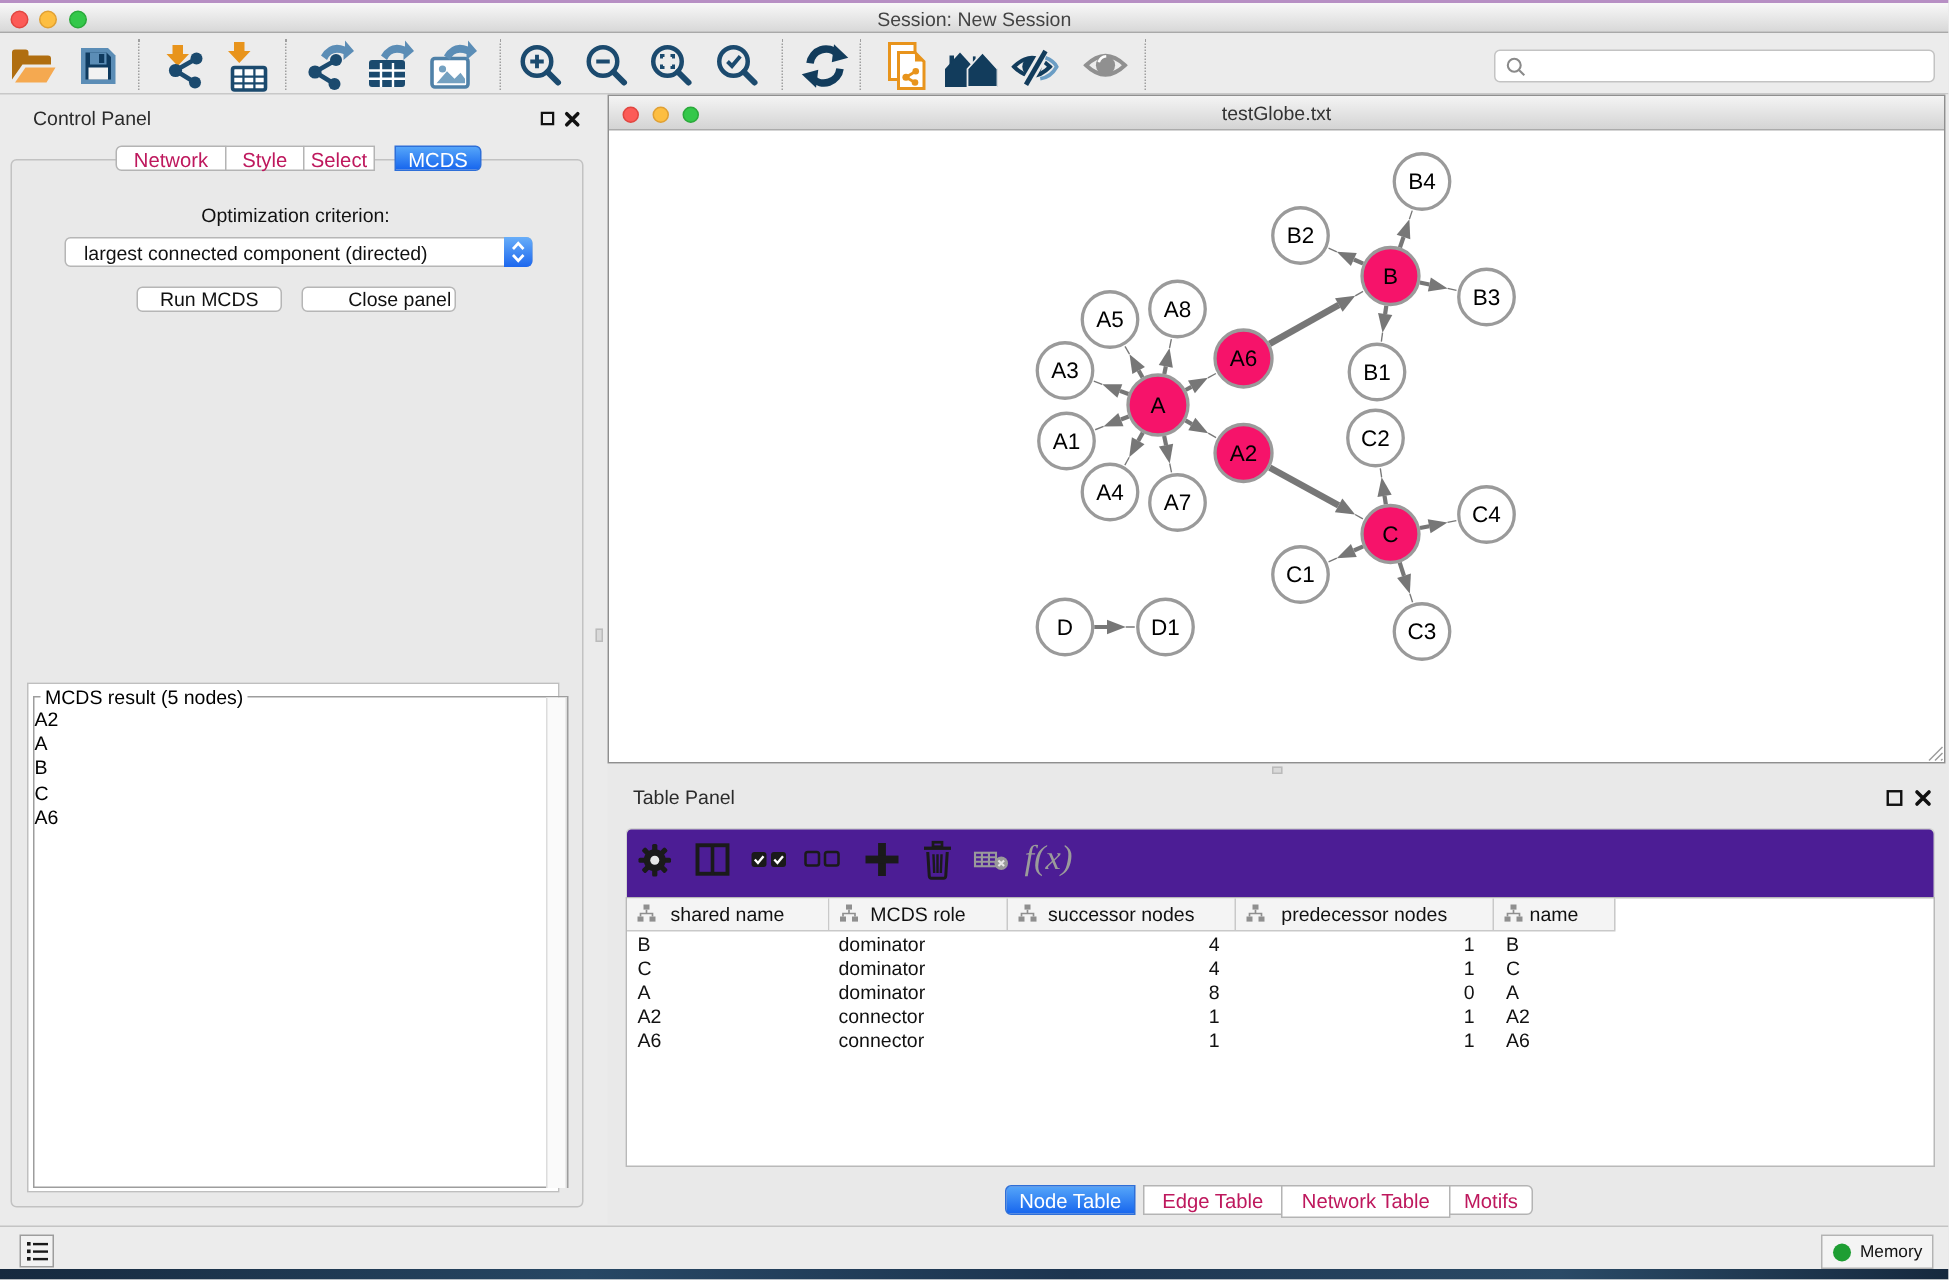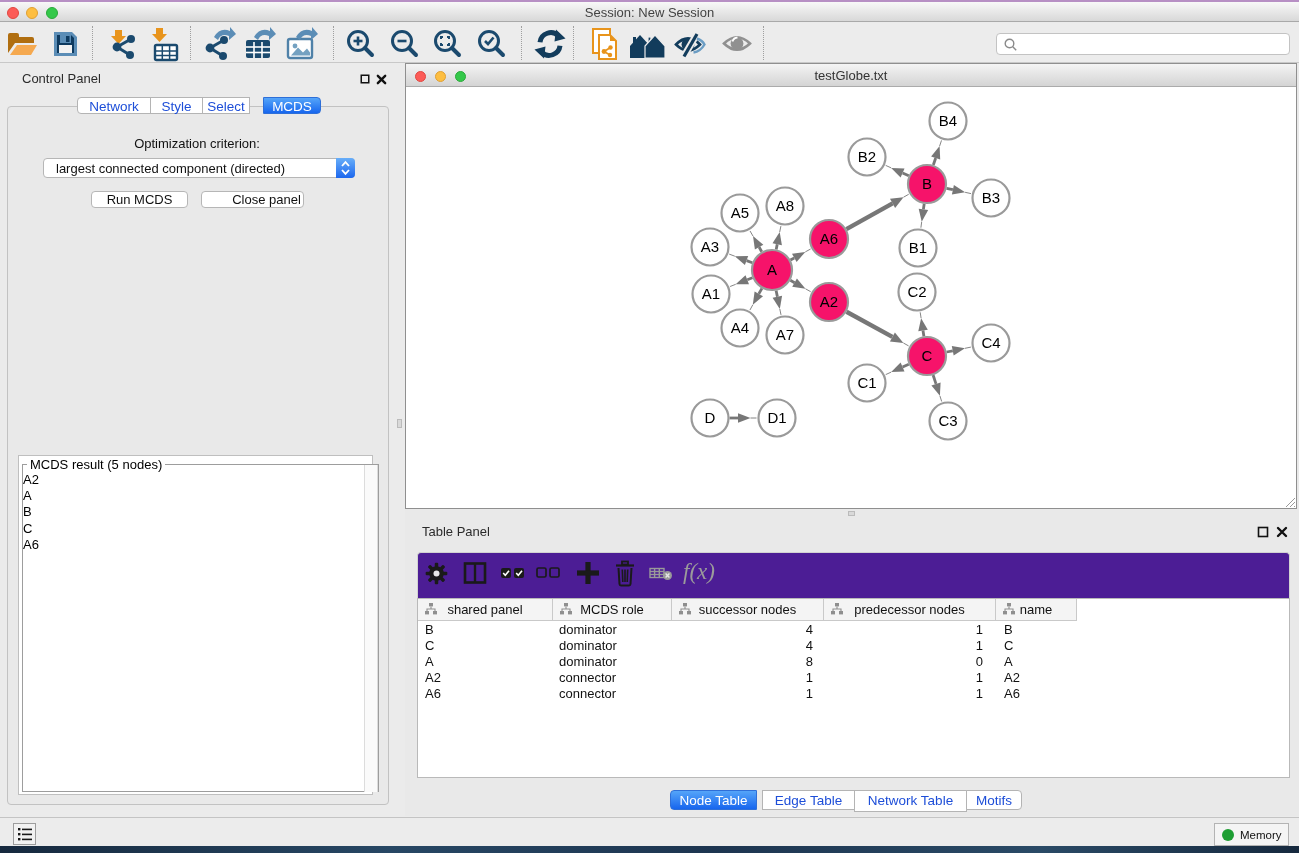--- a/index.html
+++ b/index.html
@@ -13,21 +13,21 @@
 #titlebar { left:0; top:2px; width:1299px; height:20px; background:linear-gradient(#f8f8f8,#d8d8d8); border-bottom:1px solid #a9a9a9; }
 #titlebar .title { position:absolute; left:0; right:0; top:3px; text-align:center; font-size:13px; color:#434343; }
 .tl { position:absolute; border-radius:50%; width:12px; height:12px; }
 
 #toolbar { left:0; top:23px; width:1299px; height:40px; background:#ececec; border-bottom:1px solid #c8c8c8; }
 .tsep { position:absolute; top:3px; height:34px; width:0; border-left:1px dotted #9f9f9f; }
 #searchbox { position:absolute; left:996px; top:10px; width:294px; height:22px; background:#fff; border:1px solid #c3c3c3; border-radius:4px; }
 
 #cp-title { left:22px; top:71px; font-size:13px; color:#2b2b2b; }
 #cp-pane { left:7px; top:106px; width:382px; height:699px; border:1px solid #c2c2c2; border-radius:4px; background:#e9e9e9; }
-.tabseg { position:absolute; height:17px; font-size:13.5px; text-align:center; background:#fff; border:1px solid #b4b4b4; color:#1d4ed8; line-height:17px; }
+.tabseg { position:absolute; height:17px; font-size:13.5px; text-align:center; background:#fff; border:1px solid #b4b4b4; color:#be185d; line-height:17px; }
 .tabsel { background:linear-gradient(#55a5f9,#1766ee); color:#fff; border-color:#2e6fd8; }
 #opt-label { left:0px; top:136px; width:394px; text-align:center; font-size:13px; color:#111; }
 #combo { left:43px; top:158px; width:312px; height:20px; background:#fff; border:1px solid #b6b6b6; border-radius:4px; }
 #combo .ctext { position:absolute; left:12px; top:2px; font-size:13px; color:#111; }
 #combo .cap { position:absolute; right:-1px; top:-1px; width:19px; height:20px; border-radius:0 4px 4px 0; background:linear-gradient(#68aef9,#1c67ee); }
 .btn { position:absolute; height:17px; background:#fff; border:1px solid #b6b6b6; border-radius:4px; font-size:13px; color:#111; text-align:center; line-height:15px; }
 #listwrap { left:18px; top:455px; width:355px; height:340px; background:#fff; border:1px solid #bfbfbf; }
 #groupbox { position:absolute; left:3px; top:8px; width:357px; height:328px; border:1px solid #9d9d9d; }
 #grouptitle { position:absolute; left:4px; top:-8px; background:#fff; padding:0 3px; font-size:13px; color:#000; }
 #mcdslist { position:absolute; left:4px; top:16px; font-size:13px; color:#000; line-height:16.2px; }
@@ -406,21 +406,21 @@
       <svg width="14" height="14" viewBox="0 0 14 14" style="position:absolute;left:6px;top:3px">
         <g fill="#8f8f8f">
           <rect x="5" y="1" width="4" height="3.4"></rect>
           <rect x="1" y="9" width="4" height="3.4"></rect>
           <rect x="9" y="9" width="4" height="3.4"></rect>
         </g>
         <g stroke="#8f8f8f" stroke-width="1.1" fill="none">
           <path d="M7 4.5 L7 7 M3 9 L3 7 L11 7 L11 9"></path>
         </g>
       </svg>
-      <div class="lbl">shared panel</div>
+      <div class="lbl">shared name</div>
     </div>
   <div class="th" style="left:135px;width:119px;">
       <svg width="14" height="14" viewBox="0 0 14 14" style="position:absolute;left:6px;top:3px">
         <g fill="#8f8f8f">
           <rect x="5" y="1" width="4" height="3.4"></rect>
           <rect x="1" y="9" width="4" height="3.4"></rect>
           <rect x="9" y="9" width="4" height="3.4"></rect>
         </g>
         <g stroke="#8f8f8f" stroke-width="1.1" fill="none">
           <path d="M7 4.5 L7 7 M3 9 L3 7 L11 7 L11 9"></path>

